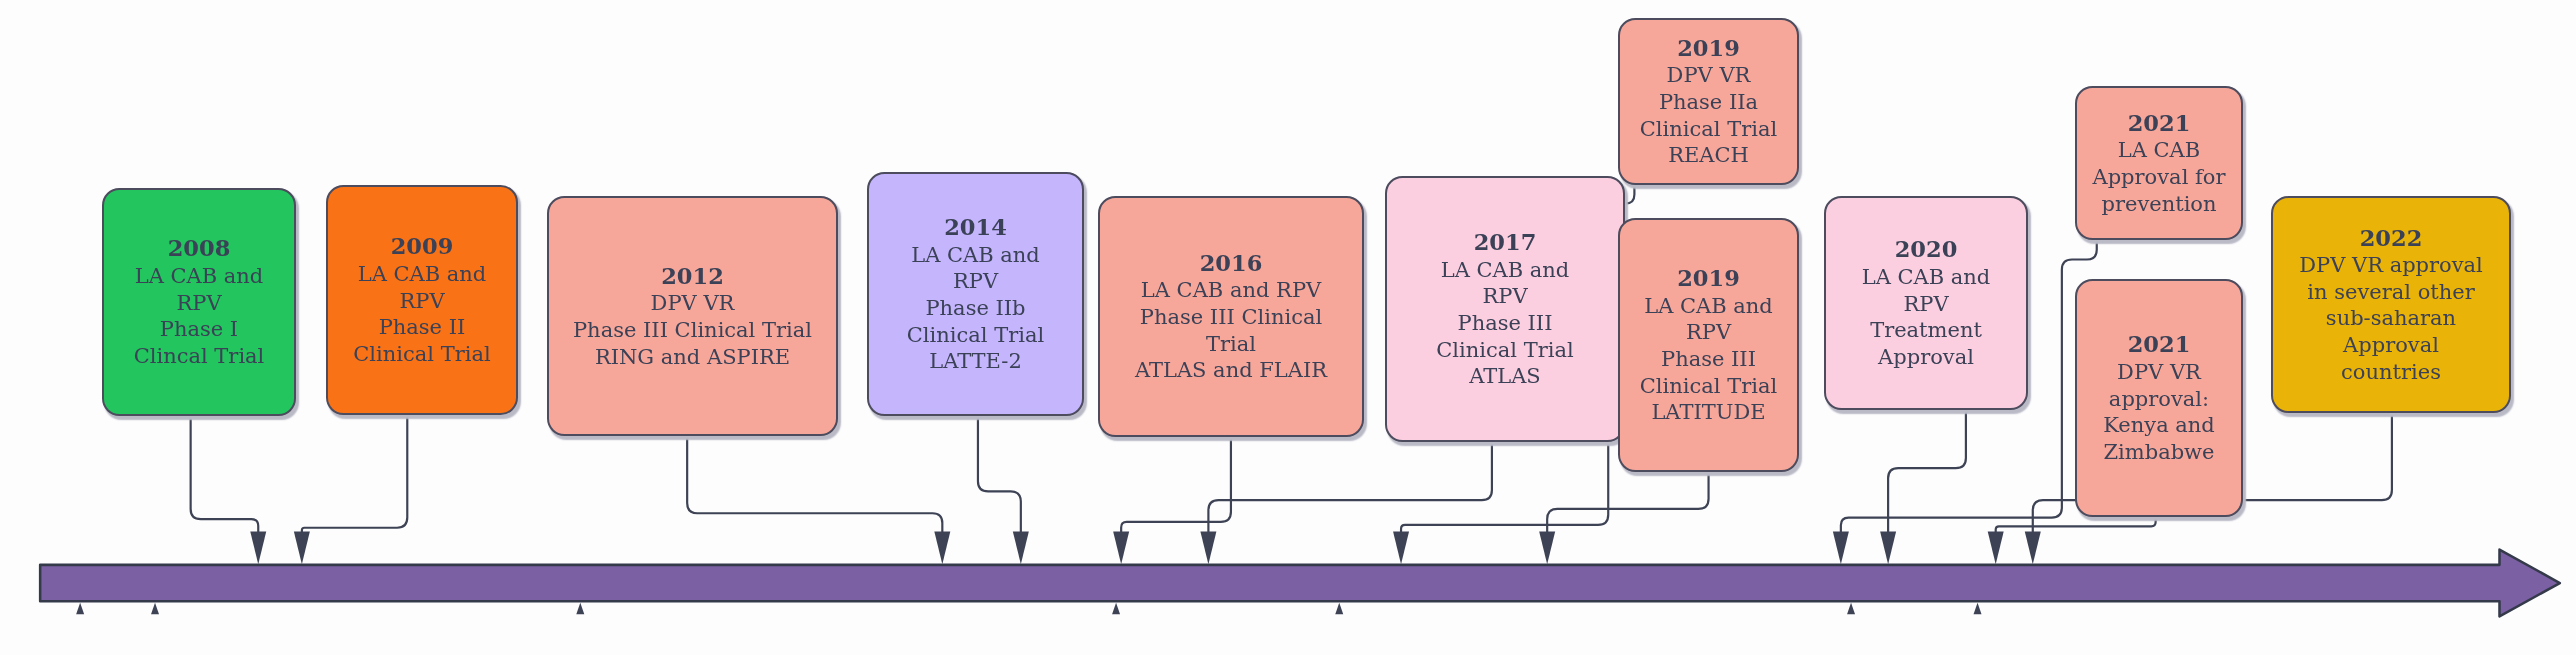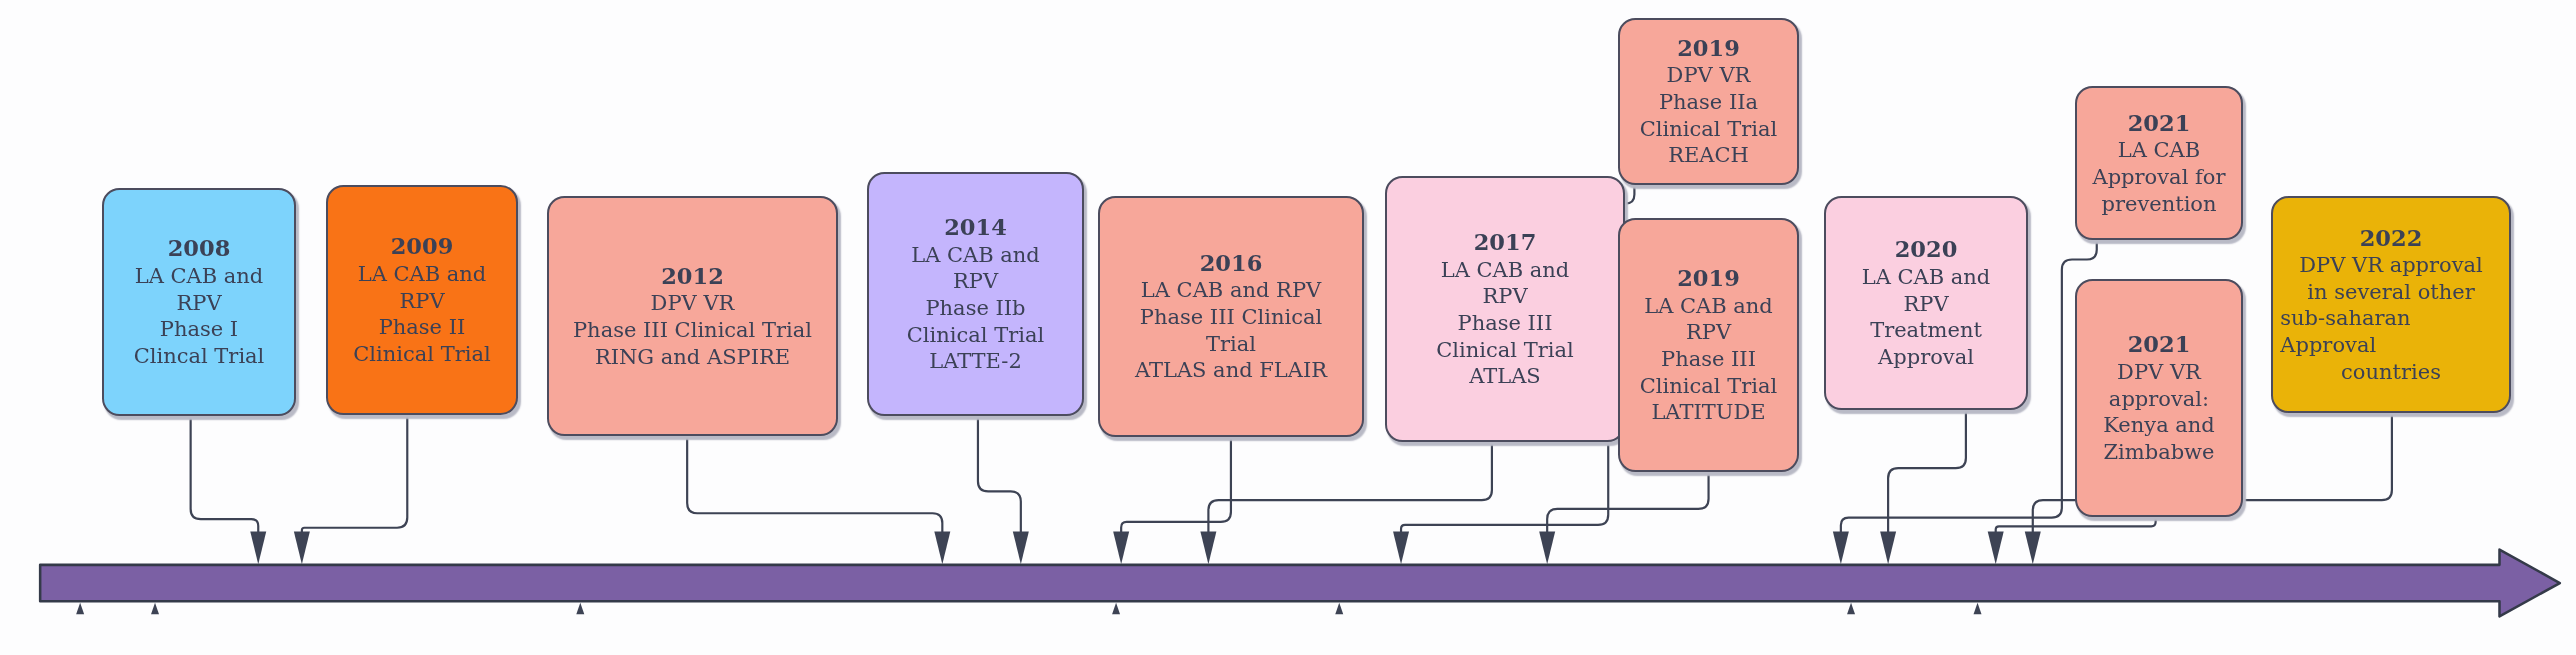--- a/index.html
+++ b/index.html
@@ -16,21 +16,21 @@
     width: 2576px; height: 655px;
   }
   .event-box {
     position: absolute;
     box-sizing: border-box;
     border-radius: 17.4px;
     display: flex;
     flex-direction: column;
     align-items: center;
     justify-content: center;
-    text-align: left;
+    text-align: center;
     padding: 5.8px 7.3px;
     line-height: 1.27;
   }
   .event-year {
     font-weight: bold;
     font-size: 22.5px;
   }
   .event-line {
     font-size: 21px;
   }
@@ -66,21 +66,21 @@
       <polygon points="2117,731 2139,731 2128,776" fill="#3d4354"></polygon>
       <path d="M 2704 563 L 2704 630 Q 2704 644 2690 644 L 2611 644 Q 2597 644 2597 658 L 2597 733" fill="none" stroke="#3d4354" stroke-width="3"></path>
       <polygon points="2586,731 2608,731 2597,776" fill="#3d4354"></polygon>
       <path d="M 2884 330 L 2884 343.5 Q 2884 357 2870.5 357 L 2850 357 Q 2836 357 2836 371 L 2836 698 Q 2836 712 2822 712 L 2542.5 712 Q 2532 712 2532 722.5 L 2532 733" fill="none" stroke="#3d4354" stroke-width="3"></path>
       <polygon points="2521,731 2543,731 2532,776" fill="#3d4354"></polygon>
       <path d="M 2965 712 L 2965 718 Q 2965 724 2959 724 L 2749.5 724 Q 2745 724 2745 728.5 L 2745 733" fill="none" stroke="#3d4354" stroke-width="3"></path>
       <polygon points="2734,731 2756,731 2745,776" fill="#3d4354"></polygon>
       <path d="M 3290 567 L 3290 674 Q 3290 688 3276 688 L 2810 688 Q 2796 688 2796 702 L 2796 733" fill="none" stroke="#3d4354" stroke-width="3"></path>
       <polygon points="2785,731 2807,731 2796,776" fill="#3d4354"></polygon>
     </svg>
-<div class="event-box" style="left: 102px; top: 188px; width: 194px; height: 228px; background: #7dd3fc; border: 2.2px solid rgb(76, 76, 94); box-shadow: rgb(185, 186, 198) 2.9px 3.6px 1.5px; color: rgb(59, 65, 86);">
+<div class="event-box" style="left: 102px; top: 188px; width: 194px; height: 228px; background: #22c55e; border: 2.2px solid rgb(76, 76, 94); box-shadow: rgb(185, 186, 198) 2.9px 3.6px 1.5px; color: rgb(59, 65, 86);">
       <div class="event-year">2008</div>
       <div class="event-line">LA CAB and</div>
       <div class="event-line">RPV</div>
       <div class="event-line">Phase I</div>
       <div class="event-line">Clincal Trial</div>
     </div>
     <div class="event-box" style="left: 326px; top: 185px; width: 192px; height: 230px; background: #f97316; border: 2.2px solid rgb(76, 76, 94); box-shadow: rgb(185, 186, 198) 2.9px 3.6px 1.5px; color: rgb(59, 65, 86);">
       <div class="event-year">2009</div>
       <div class="event-line">LA CAB and</div>
       <div class="event-line">RPV</div>

